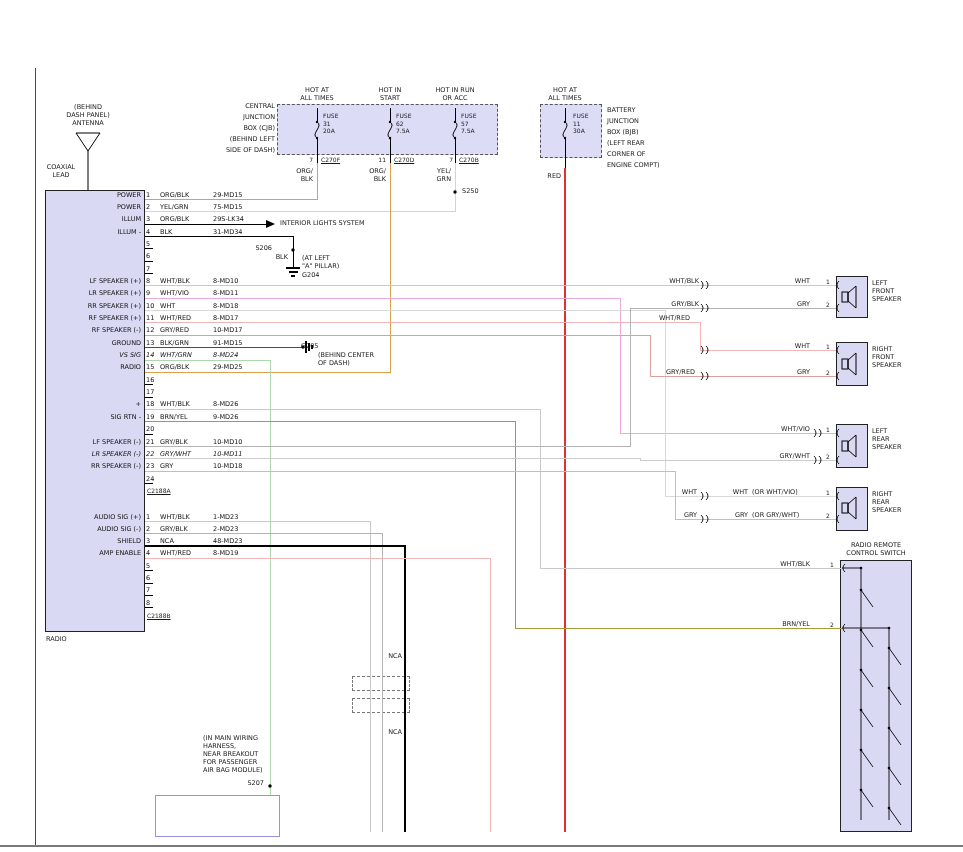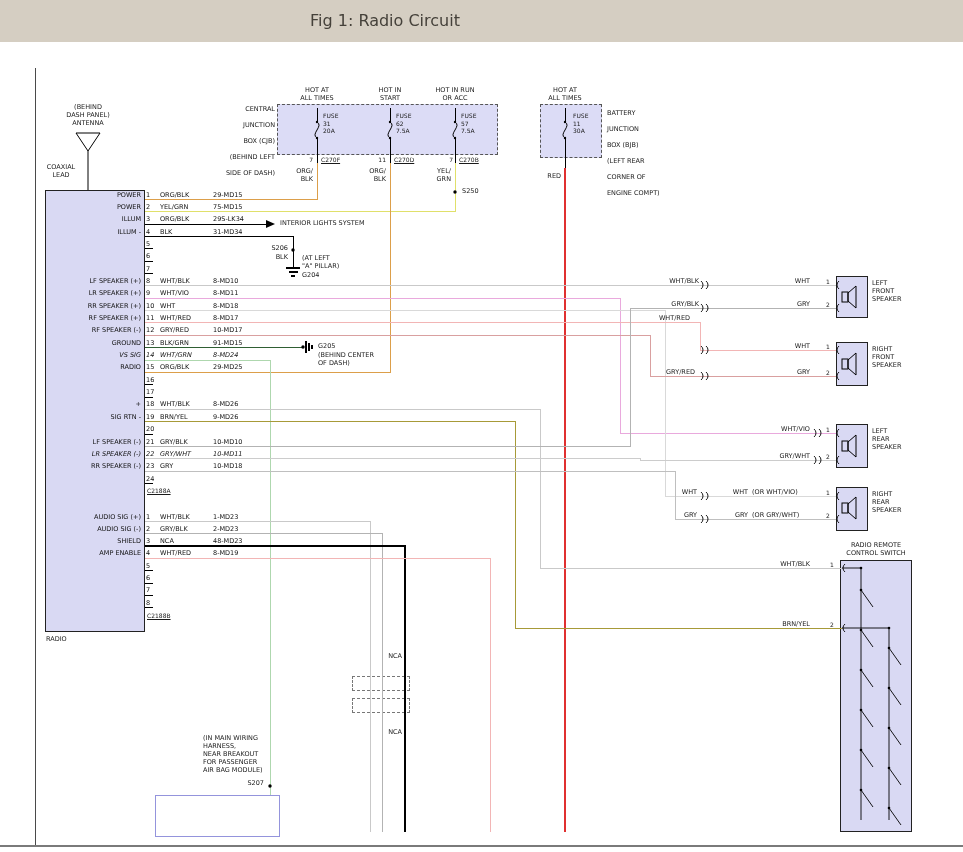--- a/index.html
+++ b/index.html
@@ -4,21 +4,21 @@
 <style>
   *{box-sizing:border-box;margin:0;padding:0}
   html,body{background:#fff}
   body{font-family:"DejaVu Sans","Liberation Sans",sans-serif}
   .stage{position:relative;width:963px;height:852px;background:#fff;overflow:hidden}
   .titlebar{position:absolute;left:0;top:0;width:963px;height:42px;background:#d5cec2}
   .title{position:absolute;left:310px;top:11px;font-size:16px;color:#45413a}
   .abs{position:absolute}
   .t{font-size:6.5px;line-height:8px;color:#1a1a1a;white-space:pre-line}
   .t6{font-size:6px;line-height:7.5px}
-  .lh82{line-height:16px}
+  .lh82{line-height:11px}
   .right{text-align:right}
   .center{text-align:center}
   .link{text-decoration:underline;cursor:pointer}
   .box{position:absolute;background:#d9d9f3;border:1px solid #222}
   .dashedbox{position:absolute;background:#dcdcf6;border:1px dashed #555}
   .conn-dash{position:absolute;border:1px dashed #777;background:transparent}
   .s207box{position:absolute;border:1.2px solid #9494dc;background:transparent}
   .vline{position:absolute;background:#4a4a4a}
   .hline{position:absolute;background:#7a7a7a}
   svg.wires{position:absolute;left:0;top:0}
@@ -27,23 +27,20 @@
   .pf{left:0;width:86px;text-align:right}
   .pn{left:91px;width:14px;font-size:6px}
   .pw{left:105px;width:52px}
   .pc{left:158px;width:55px}
 </style>
 </head>
 <body>
 
 <div class="stage">
 
-  <div class="titlebar">
-    <div class="title">Fig 1: Radio Circuit</div>
-  </div>
 
   <div class="vline" style="left:35px;top:68px;width:1px;height:777px"></div>
   <div class="hline" style="left:0;top:845px;width:963px;height:2px"></div>
 
   <div class="dashedbox" style="left:277px;top:104px;width:221px;height:51px"></div>
   <div class="dashedbox" style="left:540px;top:104px;width:62px;height:54px"></div>
   <div class="box" style="left:45px;top:190px;width:100px;height:442px"></div>
   <div class="box" style="left:836px;top:276px;width:32px;height:42px"></div>
   <div class="box" style="left:836px;top:342px;width:32px;height:44px"></div>
   <div class="box" style="left:836px;top:424px;width:32px;height:44px"></div>
@@ -264,26 +261,26 @@
 30A</div>
   <div class="abs t lh82" style="left:607px;top:105px;width:70px">BATTERY
 JUNCTION
 BOX (BJB)
 (LEFT REAR
 CORNER OF
 ENGINE COMPT)</div>
   <div class="abs t right" style="left:527px;top:172px;width:34px">RED</div>
 
   <div class="abs t" style="left:280px;top:219px">INTERIOR LIGHTS SYSTEM</div>
-  <div class="abs t right" style="left:252px;top:244px;width:36px">S206</div>
+  <div class="abs t right" style="left:236px;top:244px;width:36px">S206</div>
   <div class="abs t right" style="left:252px;top:253px;width:36px">BLK</div>
   <div class="abs t" style="left:302px;top:254px">(AT LEFT
 "A" PILLAR)</div>
   <div class="abs t" style="left:302px;top:271px">G204</div>
-  <div class="abs t" style="left:318px;top:342px">G205</div>
+  <div class="abs t" style="left:301px;top:342px">G205</div>
   <div class="abs t" style="left:318px;top:351px">(BEHIND CENTER
 OF DASH)</div>
   <div class="abs t" style="left:46px;top:635px">RADIO</div>
   <div class="abs t t6 link" style="left:147px;top:487px">C2188A</div>
   <div class="abs t t6 link" style="left:147px;top:612px">C2188B</div>
 
   <div id="pinsA" class="abs" style="left:0;top:0">
       <div class="pinrow" style="top: 190.5px;">
         <span class="pf">POWER</span>
         <span class="pn">1</span>

